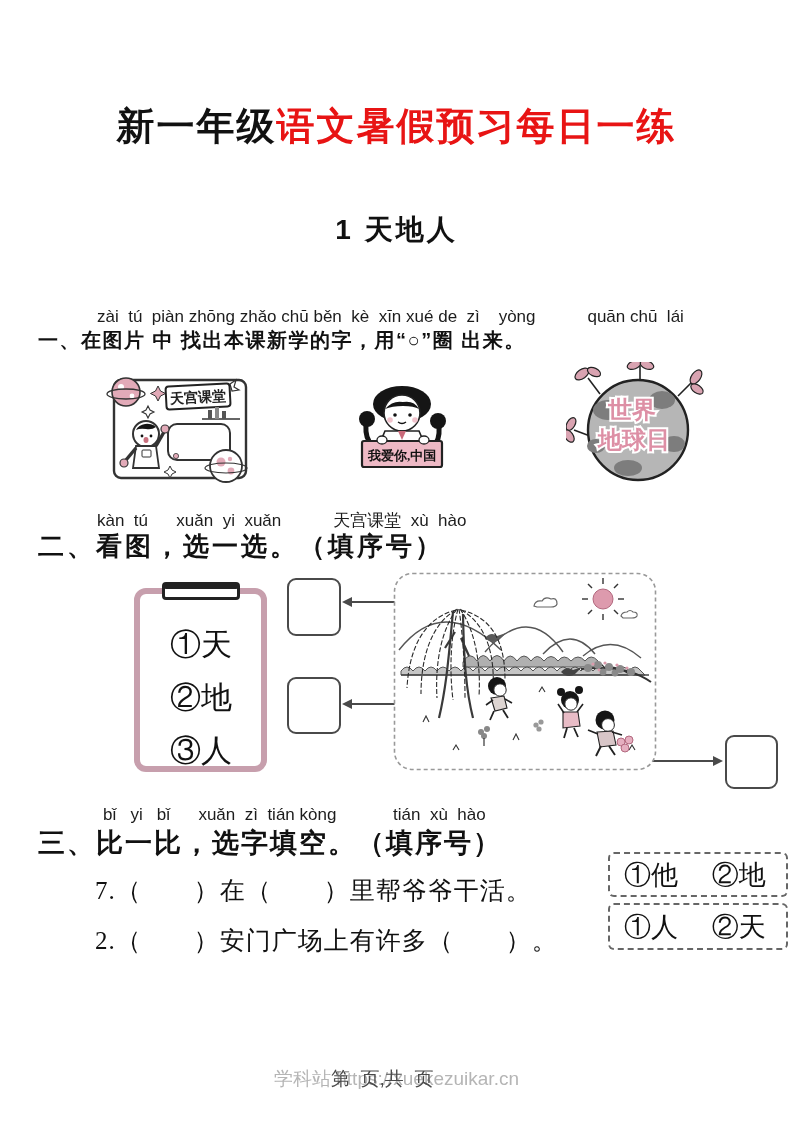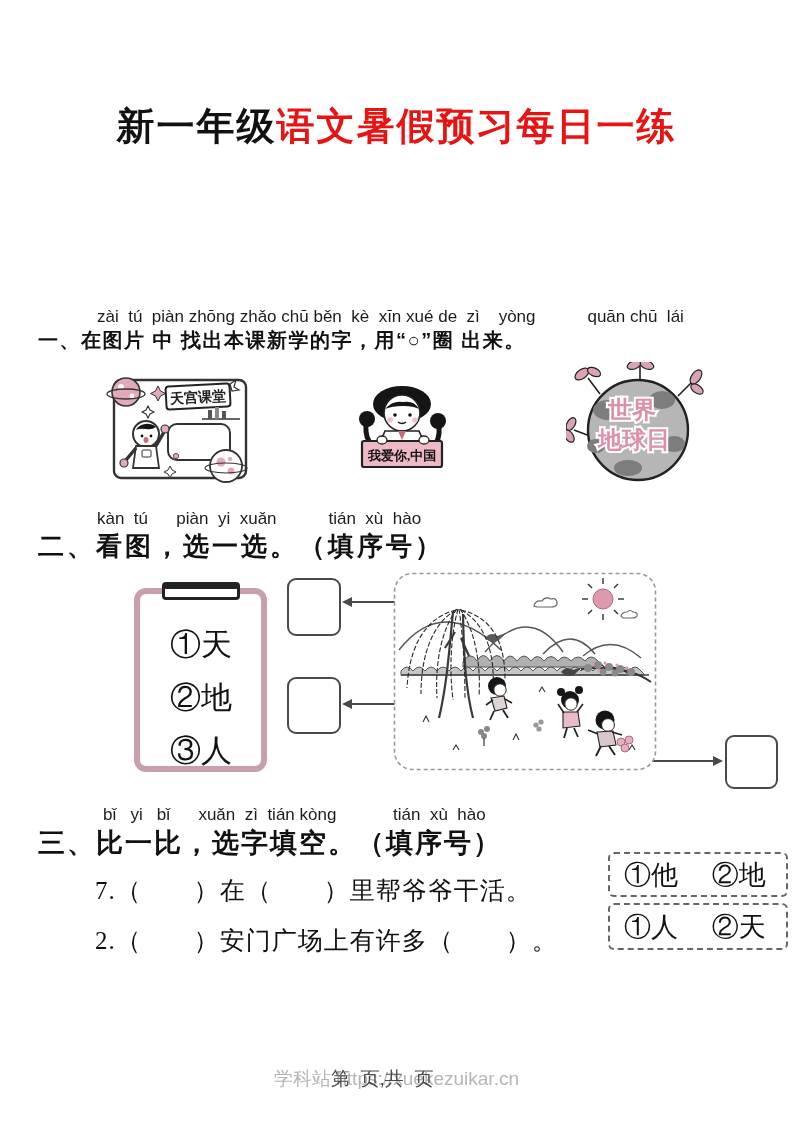--- a/index.html
+++ b/index.html
@@ -57,20 +57,21 @@
   .pagelabel { position:absolute; left:57px; top:0; font-size:19px; color:#4a4a4a; white-space:pre; }
 </style>
 </head>
 <body>
 
 <div class="page">
 
   <div class="doc-title">
     <span>新一年级</span><span class="red">语文暑假预习每日一练</span>
   </div>
+  <div class="lesson-title">1 天地人</div>
 
   <div class="pinyin" style="top:307px;left:97px;">zài  tú  piàn zhōng zhǎo chū běn  kè  xīn xué de  zì    yòng           quān chū  lái</div>
   <div class="qtext q1text">一、在图片 中 找出本课新学的字，用“○”圈 出来。</div>
 
   <svg class="illu" style="left:106px;top:372px;" width="146" height="114" viewBox="0 0 146 114">
     <rect x="8" y="8" width="132" height="98" rx="7" fill="#fff" stroke="#333" stroke-width="2.4"></rect>
     <circle cx="20" cy="20" r="14" fill="#e2aab8" stroke="#333" stroke-width="1.6"></circle>
     <circle cx="15" cy="15" r="3" fill="#fff"></circle>
       <circle cx="26" cy="24" r="2.4" fill="#fff"></circle>
     <ellipse cx="20" cy="22" rx="19" ry="5" fill="none" stroke="#333" stroke-width="1.3"></ellipse>
@@ -151,21 +152,21 @@
       <ellipse cx="108" cy="82" rx="11" ry="8"></ellipse>
         <ellipse cx="62" cy="106" rx="14" ry="8"></ellipse>
       <ellipse cx="30" cy="84" rx="9" ry="7"></ellipse>
     </g>
     <g font-family="'Liberation Serif',serif" font-weight="bold" fill="#dd8fa5" stroke="#ffffff" stroke-width="4" paint-order="stroke" text-anchor="middle">
       <text x="66" y="56" font-size="24">世界</text>
       <text x="68" y="86" font-size="24">地球日</text>
     </g>
   </svg>
 
-  <div class="pinyin" style="top:509px;left:97px;">kàn  tú      piàn  yi  xuǎn           tián  xù  hào</div>
+  <div class="pinyin" style="top:509px;left:97px;">kàn  tú      xuǎn  yi  xuǎn           天宫课堂  xù  hào</div>
   <div class="qtext q2text">二、看图，选一选。（填序号）</div>
 
   <div class="clipboard">
     <div class="clip-top"></div>
     <div class="clip-items">
       <div>①天</div>
       <div>②地</div>
       <div>③人</div>
     </div>
   </div>

